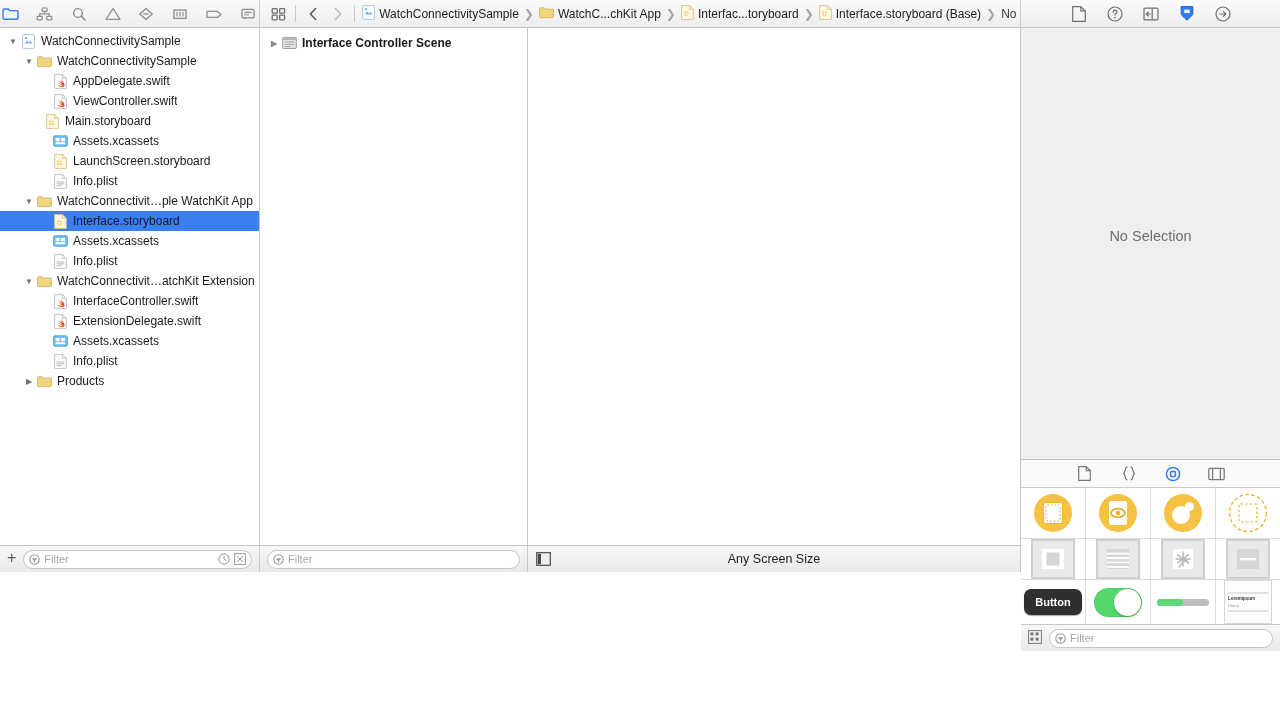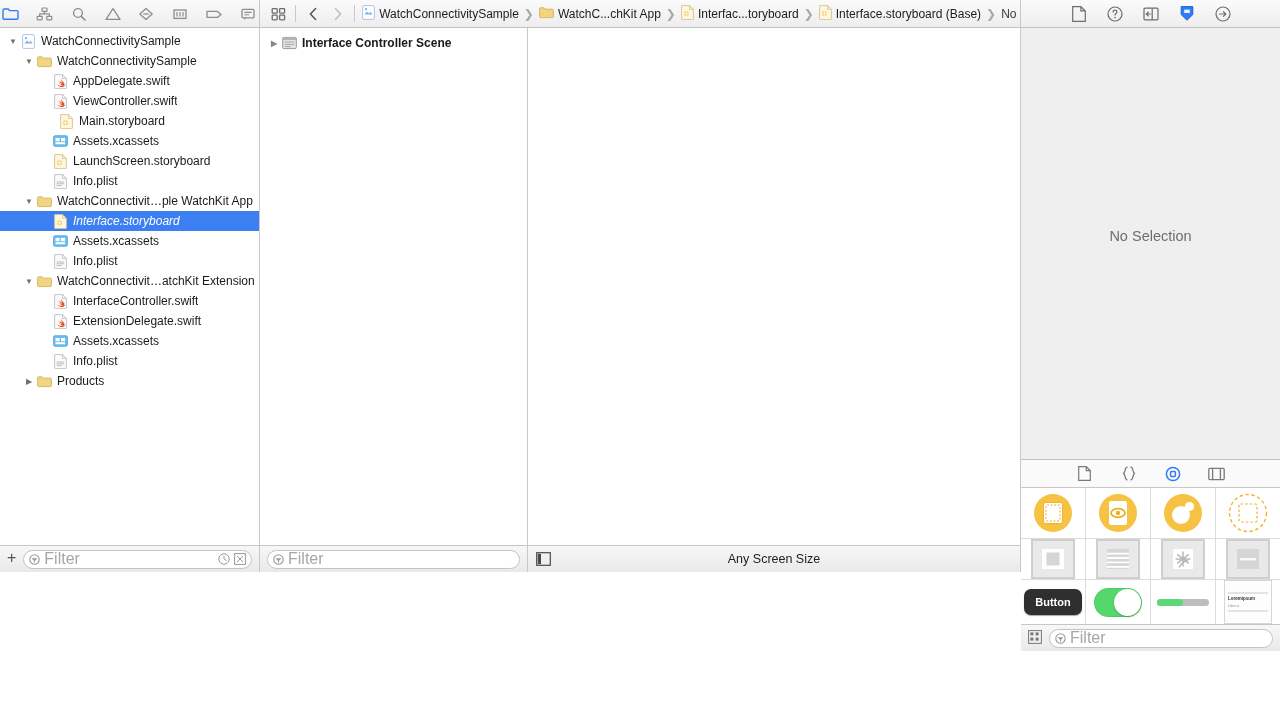--- a/index.html
+++ b/index.html
@@ -61,21 +61,21 @@
     width: 260px; flex: 0 0 260px;
     display: flex; flex-direction: column;
     background: #ffffff;
     border-right: 1px solid #c8c8c8;
   }
   .tree { flex: 1 1 auto; overflow: hidden; padding-top: 3px; }
   .row {
     height: 20px; display: flex; align-items: center;
     font-size: 12px; color: #1a1a1a; white-space: nowrap;
   }
-  .row.selected { background: #3b7ff3; color: #ffffff; font-style: italic; }
+  .row.selected { background: #3b7ff3; color: #0f172a; }
   .disc {
     width: 14px; flex: 0 0 14px; display: flex; align-items: center; justify-content: center;
     font-size: 8px; color: #6f6f6f;
   }
   .disc.empty { visibility: hidden; }
   .row.selected .disc { color: #fff; }
   .ficon { width: 17px; flex: 0 0 17px; display: flex; align-items: center; justify-content: center; margin-right: 4px; }
   .ficon svg { display: block; }
   .rowlabel { overflow: hidden; text-overflow: ellipsis; }
 
@@ -84,21 +84,21 @@
     display: flex; align-items: center; padding: 0 7px; gap: 7px;
     background: linear-gradient(#f7f7f7, #e9e9e9);
     border-top: 1px solid #c6c6c6;
   }
   .plus { font-size: 16px; color: #555; line-height: 1; padding-bottom: 2px; }
   .filterfield {
     flex: 1 1 auto; height: 19px; border-radius: 10px;
     background: #fff; border: 1px solid #c4c4c4;
     display: flex; align-items: center; padding: 0 5px; gap: 4px;
   }
-  .filterfield .fl-ph { color: #a6a6a6; font-size: 16px; flex: 1 1 auto; }
+  .filterfield .fl-ph { color: #a6a6a6; font-size: 11px; flex: 1 1 auto; }
   .ff-icon { display: flex; align-items: center; }
 
   
   .outline {
     width: 268px; flex: 0 0 268px;
     display: flex; flex-direction: column;
     background: #fff; border-right: 1px solid #c8c8c8;
   }
   .outline-body { flex: 1 1 auto; padding-top: 5px; overflow: hidden; }
   .orow { height: 20px; display: flex; align-items: center; font-size: 12px; font-weight: bold; padding-left: 7px; }
@@ -392,21 +392,21 @@
             <span class="disc empty"></span>
             <span class="ficon">
               <svg xmlns="http://www.w3.org/2000/svg" width="13" height="15" viewBox="0 0 13 15">
                 <path d="M.6.6h8l3.8 3.6v9.8a.6.6 0 0 1-.6.6H1.2a.6.6 0 0 1-.6-.6z" fill="#fbfbfb" stroke="#bfbfbf" stroke-width=".9"></path>
                 <path d="M8.6.8v3.6h3.6" fill="none" stroke="#bfbfbf" stroke-width=".9"></path>
                 <path d="M3.2 10.4c1.6 1.4 3.8 1.9 5.6 1-1.5-.3-3-1.3-4.2-2.6 1 .7 2.3 1.3 3.4 1.3-1.5-1-3-2.6-3.7-3.9 1.2 1.1 2.7 2 4.2 2.5-.9-1.1-1.6-2.6-1.7-4 1.3 2.4 3.4 4.2 3.4 4.2s.3 1.1-.3 2.2c0 0 1-.2 1.4-.7 0 0-.2 1.2-1.5 2-1.9 1.2-4.4.8-6.6-2z" fill="#e8542a"></path>
               </svg>
             </span>
             <span class="rowlabel">ViewController.swift</span>
           </div>
-          <div class="row" style="padding-left: 44px;">
+          <div class="row" style="padding-left: 30px;">
             <span class="disc empty"></span>
             <span class="ficon">
               <svg xmlns="http://www.w3.org/2000/svg" width="13" height="15" viewBox="0 0 13 15">
                 <path d="M.6.6h8l3.8 3.6v9.8a.6.6 0 0 1-.6.6H1.2a.6.6 0 0 1-.6-.6z" fill="#fdf6e3" stroke="#d9c389" stroke-width=".9"></path>
                 <path d="M8.6.8v3.6h3.6" fill="none" stroke="#d9c389" stroke-width=".9"></path>
                 <circle cx="5.4" cy="8.8" r="2.5" fill="#f7c94a"></circle>
                 <path d="M5.4 6.5v4.6M3.1 8.8h4.6" stroke="#fff" stroke-width=".9"></path>
               </svg>
             </span>
             <span class="rowlabel">Main.storyboard</span>

